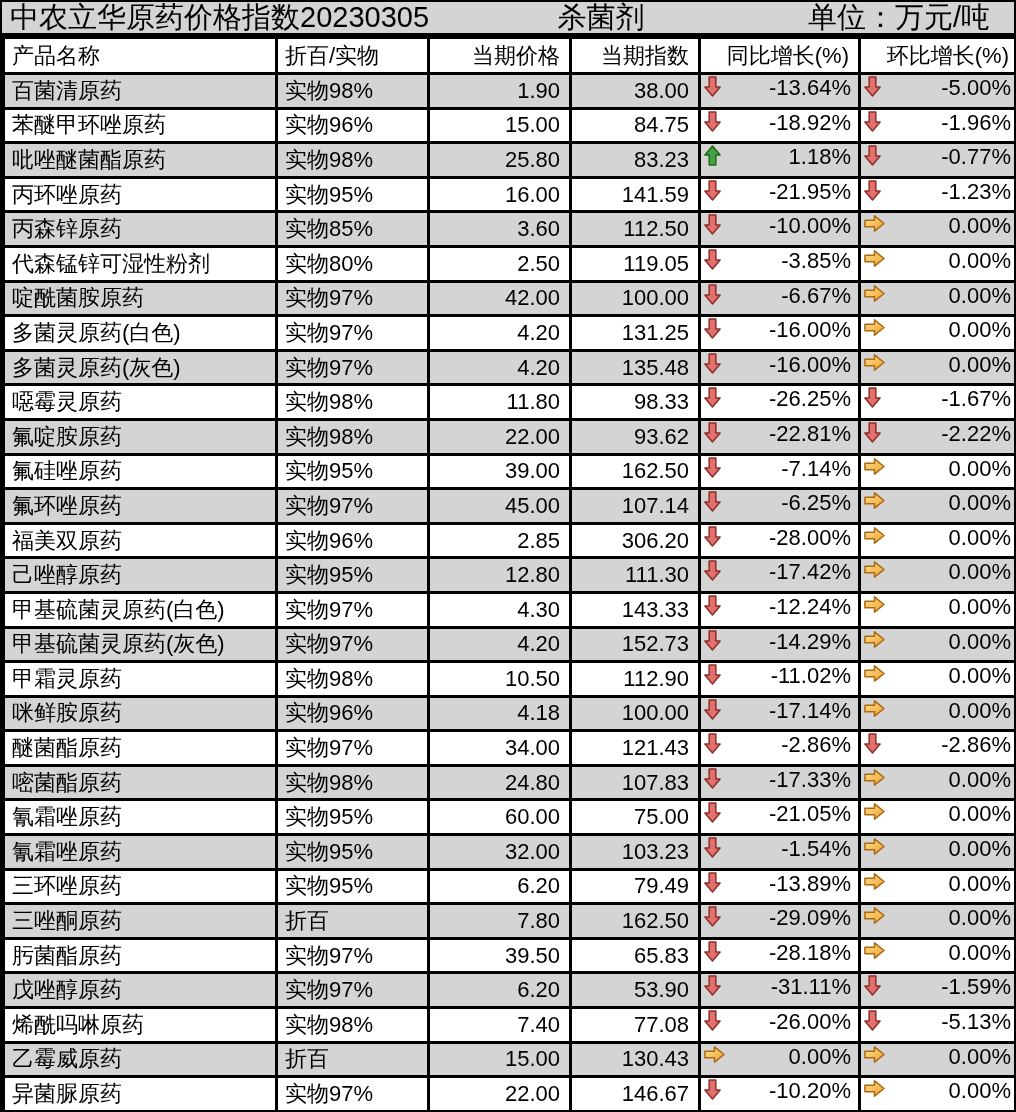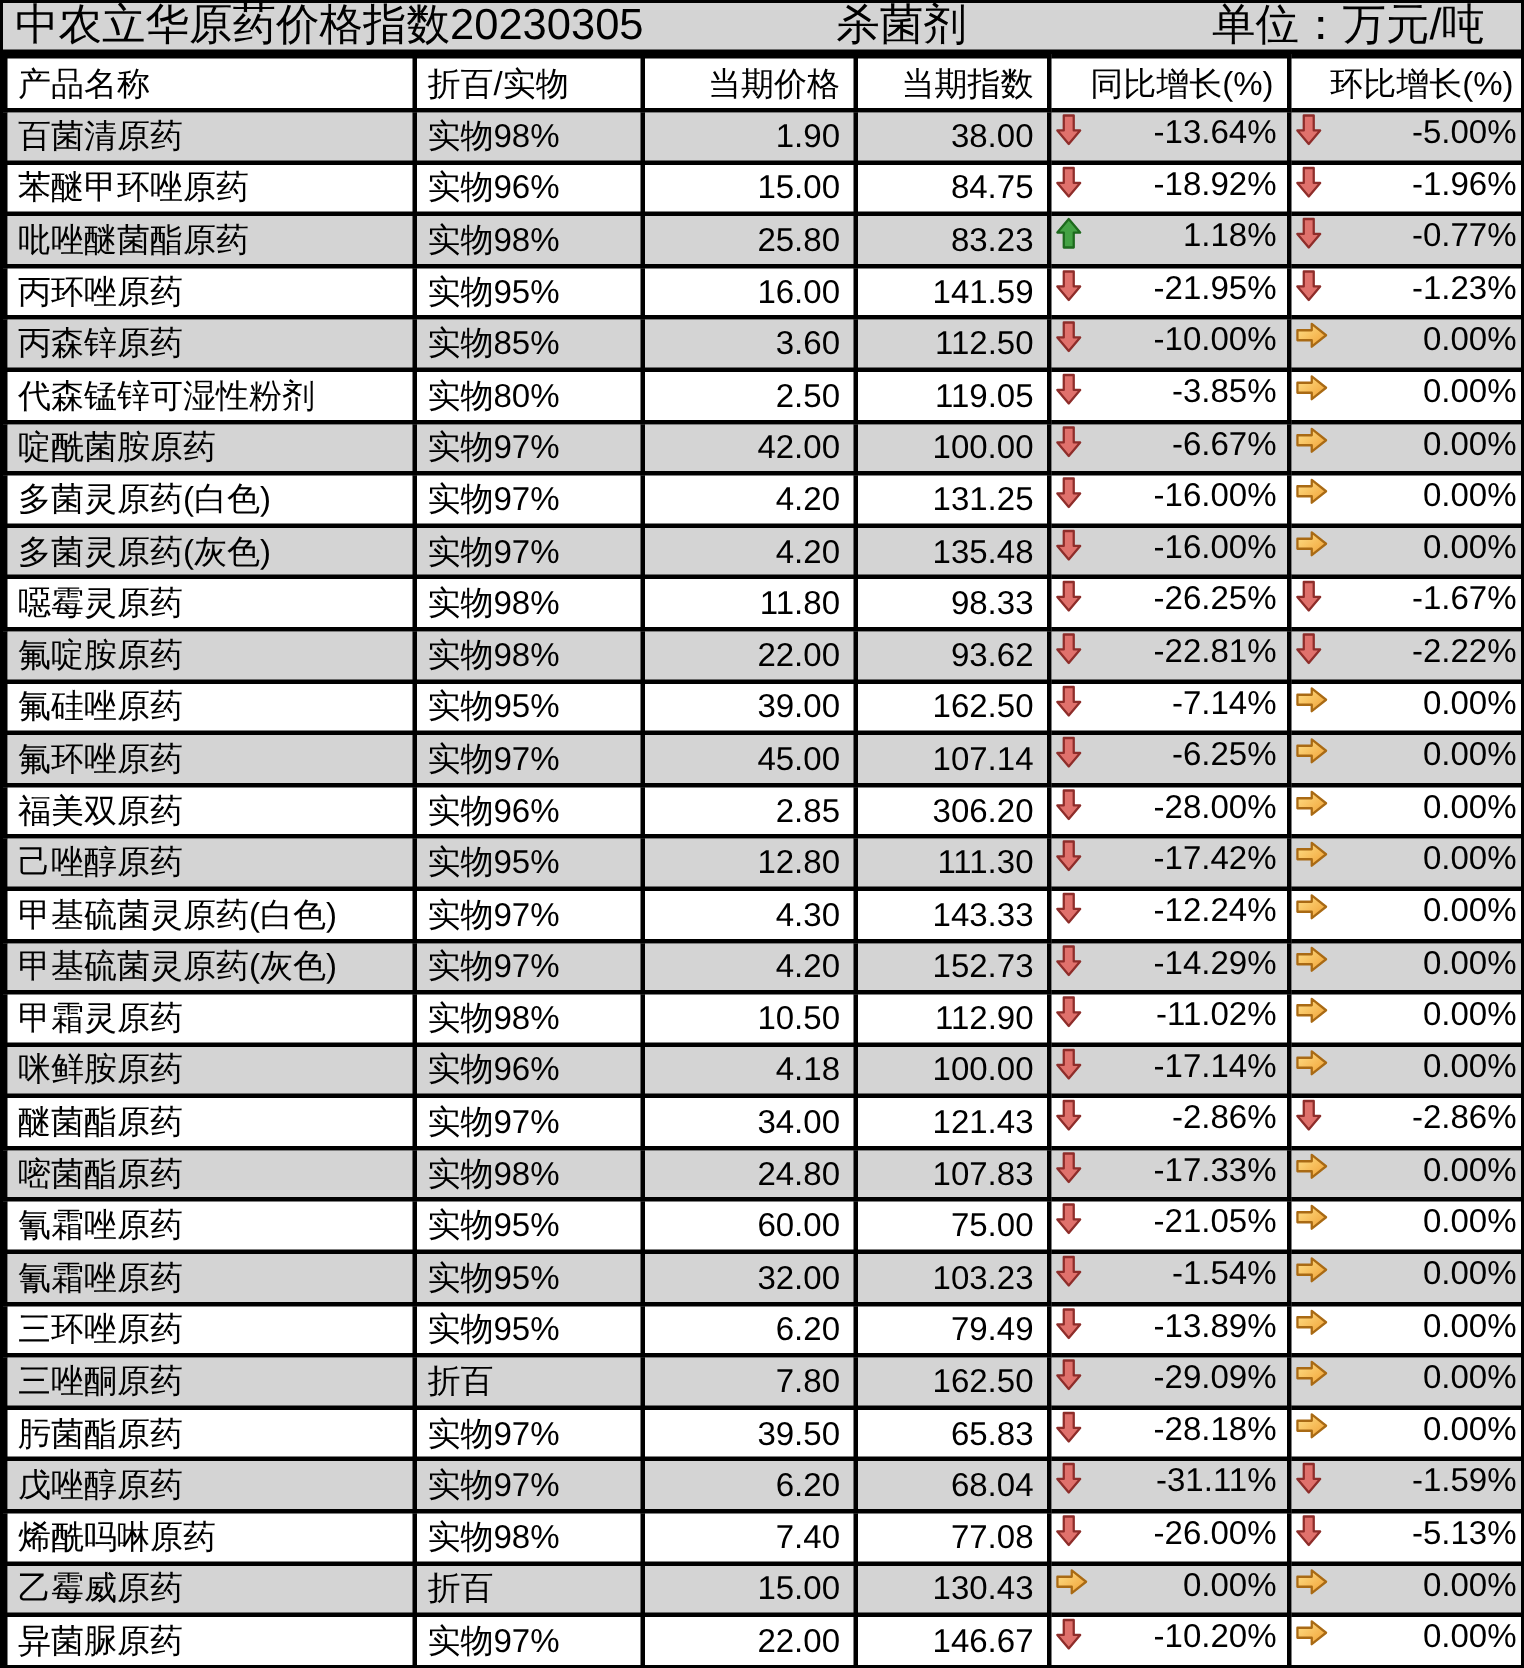--- a/index.html
+++ b/index.html
@@ -797,21 +797,21 @@
 </span>
         <span class="val">0.00%</span>
       </div>
     </td>
   </tr>
 
   <tr class="alt">
     <td class="al">戊唑醇原药</td>
     <td class="al">实物97%</td>
     <td class="ar">6.20</td>
-    <td class="ar">68.04</td>
+    <td class="ar">53.90</td>
     <td class="pct">
       <div class="pct-wrap">
         <span>
   <svg class="arrow" width="19" height="23" viewBox="0 0 20 24">
     <path d="M6.5 2 L13.5 2 L13.5 12.5 L18 12.5 L10 22 L2 12.5 L6.5 12.5 Z" fill="#e0716c" stroke="#8e2d2a" stroke-width="1.6" stroke-linejoin="round"></path>
   </svg>
 </span>
         <span class="val">-31.11%</span>
       </div>
     </td>

